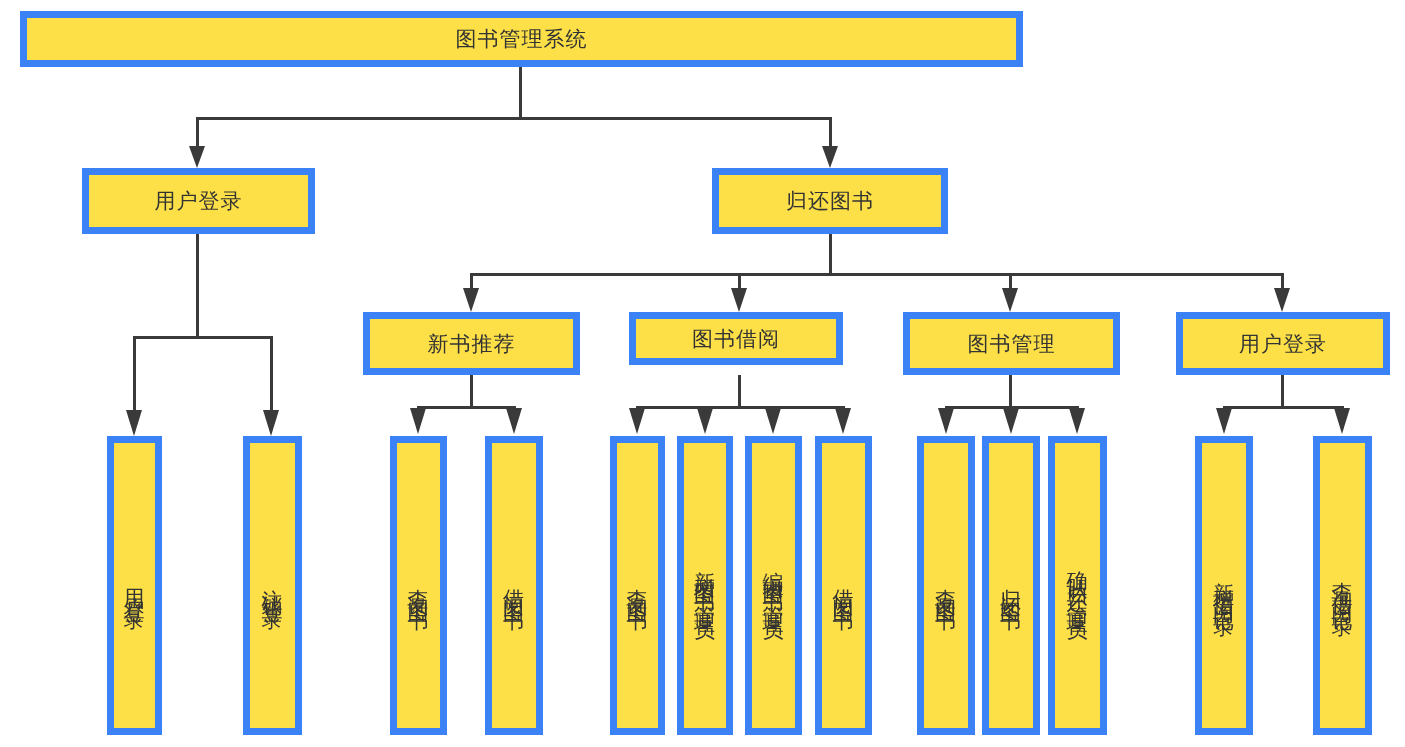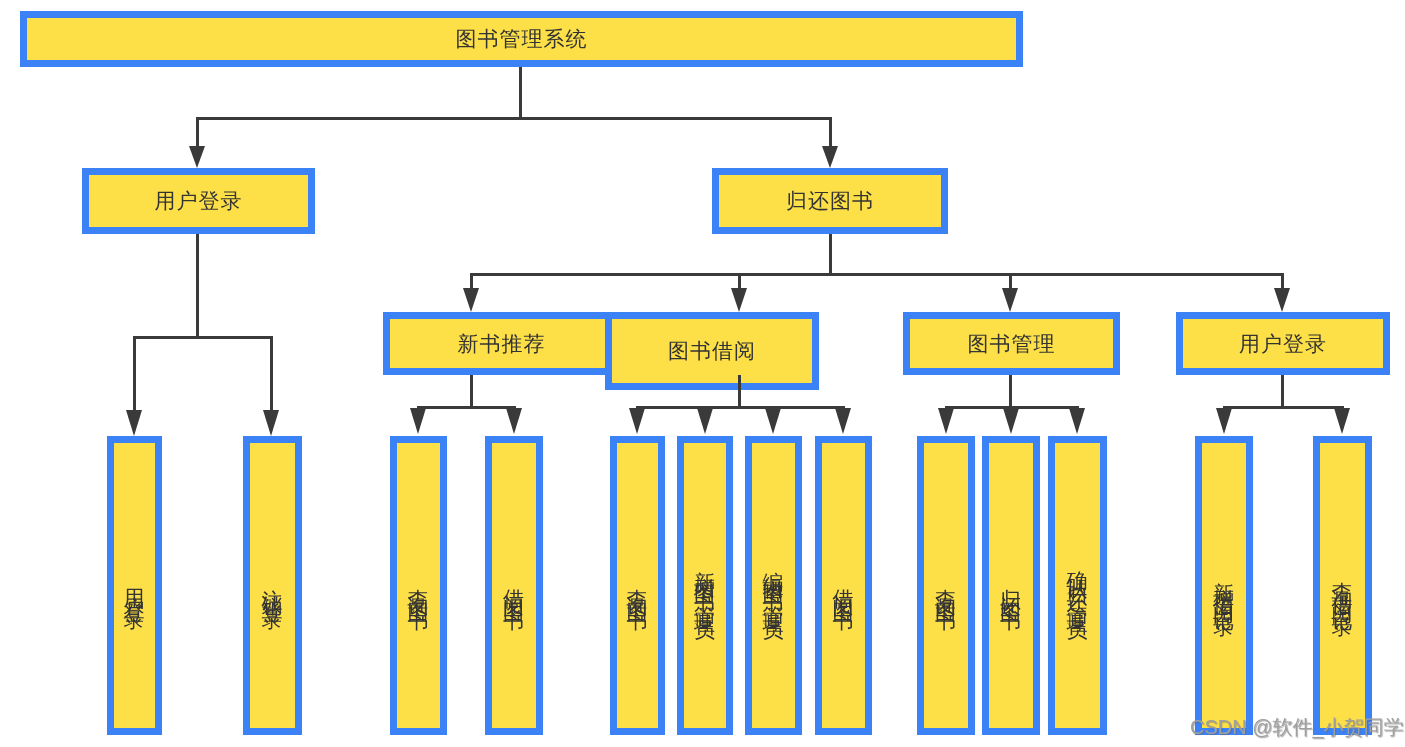--- a/index.html
+++ b/index.html
@@ -90,24 +90,24 @@
   <div class="line" style="left:470px;top:273px;width:814px;height:3px"></div>
   <div class="line" style="left:470px;top:273px;width:3px;height:18px"></div>
   <div class="arrow a24" style="left:463px;top:288px"></div>
   <div class="line" style="left:738px;top:273px;width:3px;height:18px"></div>
   <div class="arrow a24" style="left:731px;top:288px"></div>
   <div class="line" style="left:1009px;top:273px;width:3px;height:18px"></div>
   <div class="arrow a24" style="left:1002px;top:288px"></div>
   <div class="line" style="left:1281px;top:273px;width:3px;height:18px"></div>
   <div class="arrow a24" style="left:1274px;top:288px"></div>
 
-  <div class="node" style="left:383px;top:312px;width:237px;height:63px">
+  <div class="node" style="left:363px;top:312px;width:217px;height:63px">
     <span class="hlabel">新书推荐</span>
   </div>
-  <div class="node" style="left:605px;top:312px;width:214px;height:78px">
+  <div class="node" style="left:629px;top:312px;width:214px;height:53px">
     <span class="hlabel">图书借阅</span>
   </div>
   <div class="node" style="left:903px;top:312px;width:217px;height:63px">
     <span class="hlabel">图书管理</span>
   </div>
   <div class="node" style="left:1176px;top:312px;width:214px;height:63px">
     <span class="hlabel">用户登录</span>
   </div>
 
   <div class="line" style="left:470px;top:375px;width:3px;height:31px"></div>
@@ -170,15 +170,14 @@
     <span class="vlabel">确认归还（管理员）</span>
   </div>
 
   <div class="node leaf" style="left:1195px;top:436px;width:58px;height:299px">
     <span class="vlabel">新增借阅记录</span>
   </div>
   <div class="node leaf" style="left:1313px;top:436px;width:59px;height:299px">
     <span class="vlabel">查询借阅记录</span>
   </div>
 
-  <div id="watermark">CSDN @软件_小贺同学</div>
 
 </div>
 
 </body></html>

